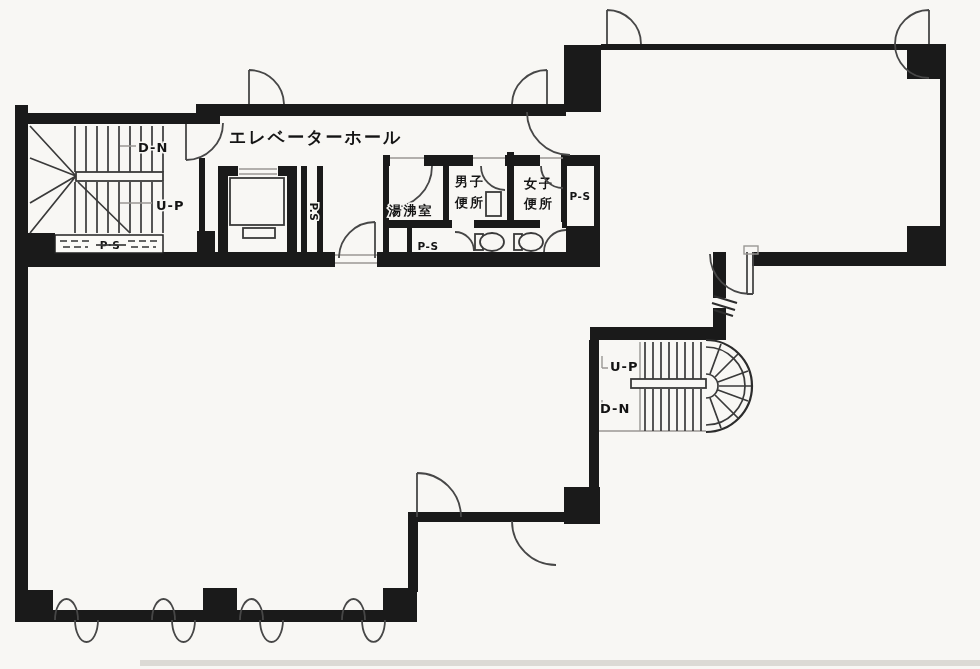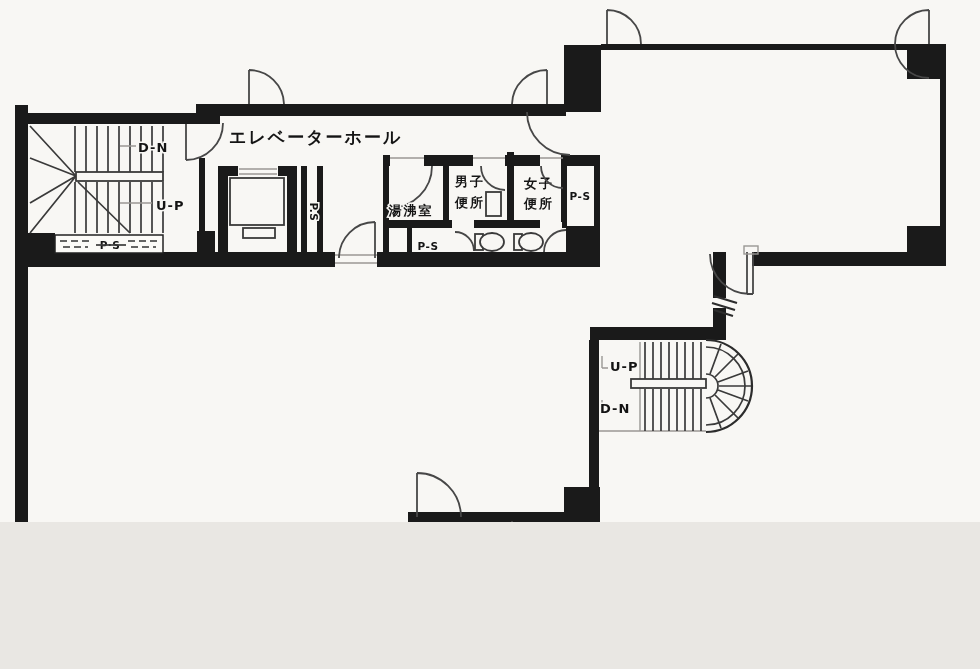--- a/index.html
+++ b/index.html
@@ -1,17 +1,17 @@
 <!DOCTYPE html>
 <html><head>
 <meta charset="utf-8">
 <style>
   html,body{margin:0;padding:0;background:#e9e7e3;}
   .stage{
-    position:relative;width:980px;height:522px;margin:0 auto;
+    position:relative;width:980px;height:669px;margin:0 auto;
     background:#f8f7f4;overflow:hidden;
     font-family:"DejaVu Sans","Liberation Sans",sans-serif;
   }
   svg{position:absolute;inset:0;display:block;}
   .wall{fill:#1a1a1a;stroke:none;}
   .ln{stroke:#3a3a3a;stroke-width:1.7;fill:none;}
   .ln2{stroke:#2c2c2c;stroke-width:2.2;fill:none;}
   .arc{stroke:#474747;stroke-width:1.8;fill:none;}
   .thin{stroke:#9a9894;stroke-width:1.4;fill:none;}
   .dash{stroke:#333;stroke-width:1.6;fill:none;stroke-dasharray:7 4;}

